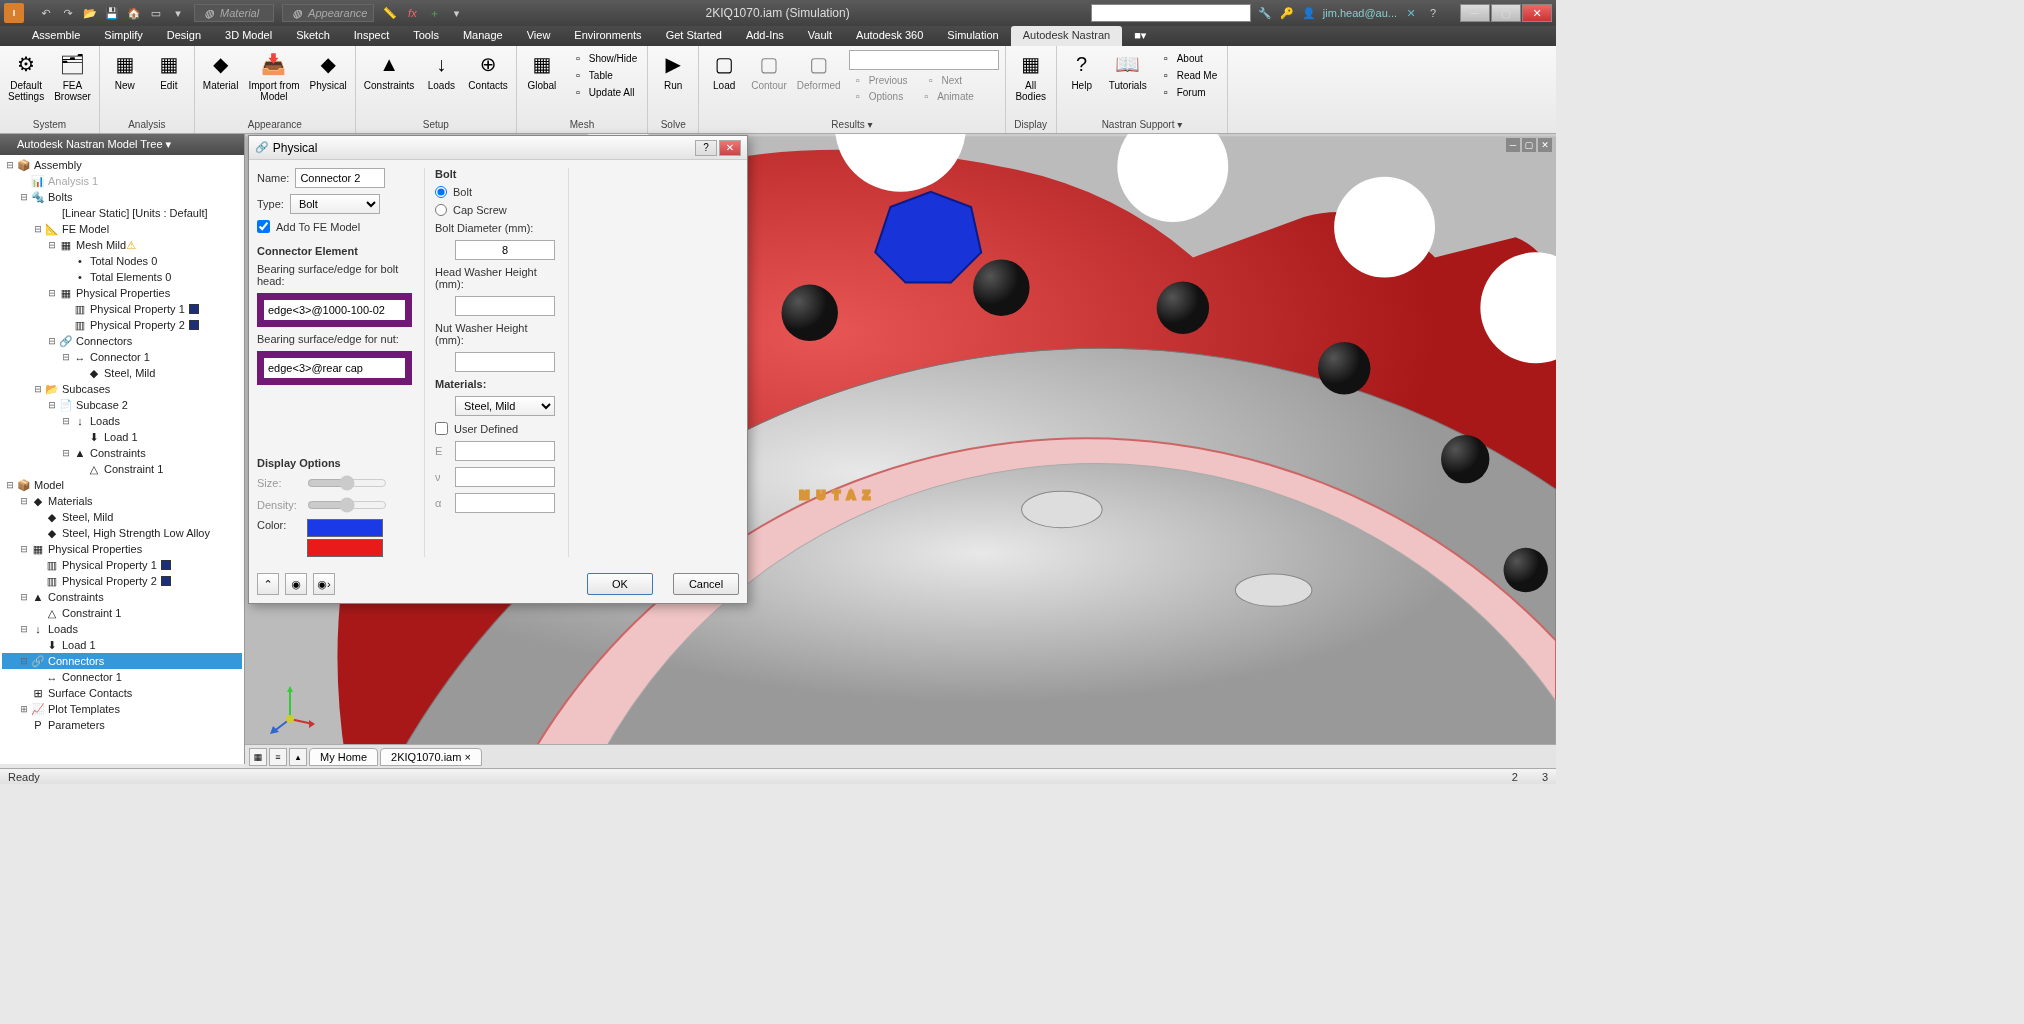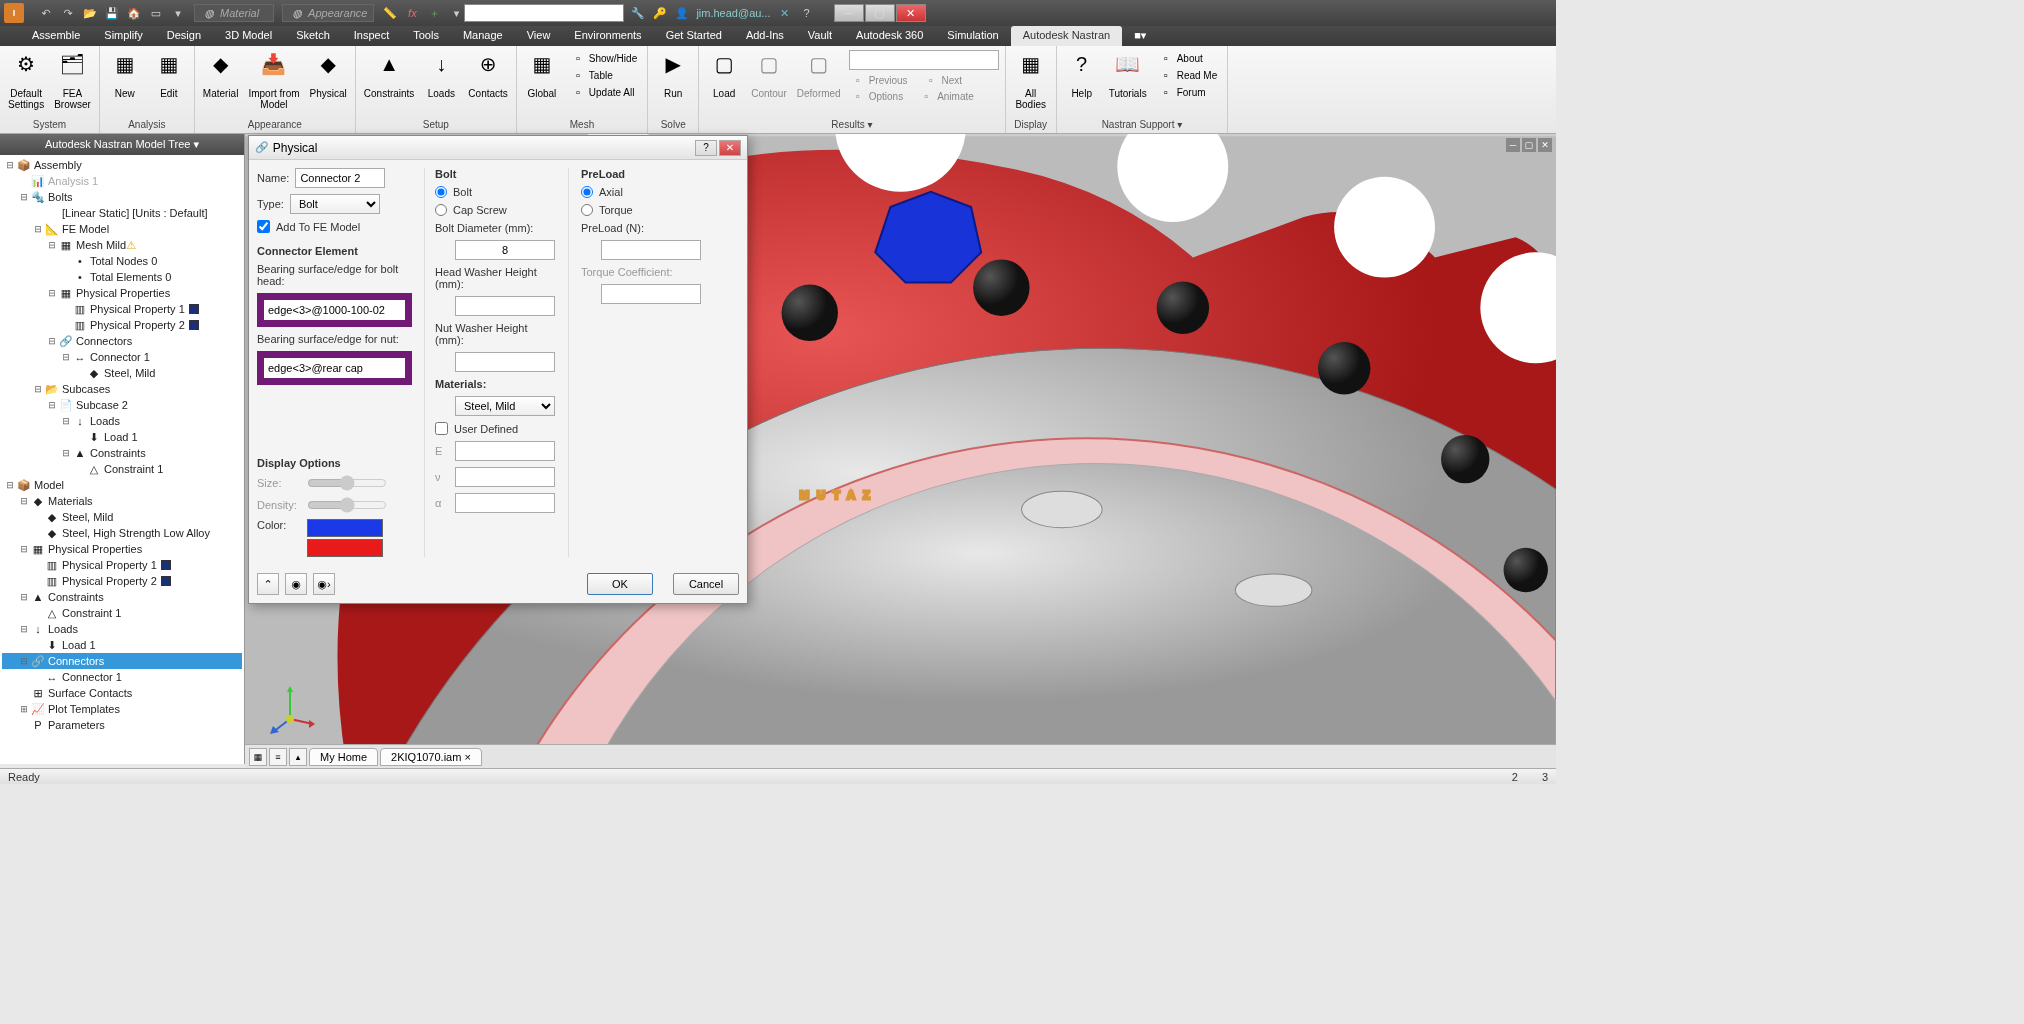--- a/index.html
+++ b/index.html
@@ -25,32 +25,32 @@
 .ribbon-tab.active { background: #e8e8e8; color: #333; border-radius: 3px 3px 0 0; }
 
 
 .ribbon { height: 88px; background: linear-gradient(#f8f8f8,#e8e8e8); border-bottom: 1px solid #aaa; display: flex; }
 .ribbon-group { border-right: 1px solid #ccc; padding: 2px 4px; display: flex; flex-direction: column; justify-content: space-between; }
 .ribbon-group-body { display: flex; gap: 2px; flex: 1; align-items: flex-start; }
 .ribbon-group-title { text-align: center; font-size: 10px; color: #444; padding: 1px 0; }
 .ribbon-btn { display: flex; flex-direction: column; align-items: center; justify-content: flex-start; padding: 2px 4px; cursor: pointer; min-width: 42px; }
 .ribbon-btn.disabled { opacity: 0.45; }
 .ribbon-btn-icon { width: 28px; height: 28px; display: flex; align-items: center; justify-content: center; font-size: 20px; }
-.ribbon-btn-label { text-align: center; font-size: 10px; margin-top: 10px; line-height: 1.1; }
+.ribbon-btn-label { text-align: center; font-size: 10px; margin-top: 2px; line-height: 1.1; }
 .ribbon-small { display: flex; flex-direction: column; gap: 1px; padding: 2px; }
 .ribbon-small-item { display: flex; align-items: center; gap: 4px; padding: 1px 4px; cursor: pointer; font-size: 10px; }
 .ribbon-small-item.disabled { opacity: 0.45; }
 .ribbon-small-icon { width: 14px; height: 14px; display: inline-flex; align-items: center; justify-content: center; }
 
 
 .main { display: flex; height: calc(100% - 154px); position: relative; }
 
 
 .tree-panel { width: 245px; background: #fff; border-right: 1px solid #999; overflow-y: auto; }
-.tree-header { background: linear-gradient(#6a6a6a,#4a4a4a); color: #fff; padding: 4px 17px; font-size: 11px; display: flex; justify-content: center; }
+.tree-header { background: linear-gradient(#6a6a6a,#4a4a4a); color: #fff; padding: 4px 17px; font-size: 11px; display: flex; justify-content: flex-start; }
 .tree { font-size: 11px; color: #222; padding: 2px; }
 .tree-node { display: flex; align-items: center; padding: 1px 2px; white-space: nowrap; cursor: pointer; }
 .tree-node.selected { background: #3498db; color: #fff; }
 .tree-toggle { width: 12px; text-align: center; color: #666; font-size: 9px; }
 .tree-icon { width: 16px; height: 14px; display: inline-flex; align-items: center; justify-content: center; margin-right: 2px; }
 .tree-indent { display: inline-block; }
 .tree-swatch { width: 10px; height: 10px; border: 1px solid #333; margin-left: 4px; display: inline-block; }
 
 
 .viewport { flex: 1; background: #ccc; position: relative; overflow: hidden; }
@@ -107,20 +107,21 @@
     <span class="qat-icon">▾</span>
   </div>
   <div class="dd"><span class="qat-icon">◍</span>&nbsp;<span>Material</span></div>
   <div class="dd"><span class="qat-icon">◍</span>&nbsp;<span>Appearance</span></div>
   <div class="qat" style="margin-left:8px">
     <span class="qat-icon">📏</span>
     <span class="qat-icon" style="color:#e66;font-style:italic">fx</span>
     <span class="qat-icon" style="color:#5a5">＋</span>
     <span class="qat-icon">▾</span>
   </div>
+  <div class="title">2KIQ1070.iam (Simulation)</div>
   <div class="right">
     <input class="search" style="">
     <span class="qat-icon">🔧</span>
     <span class="qat-icon">🔑</span>
     <span class="qat-icon">👤</span>
     <span class="user">jim.head@au...</span>
     <span class="qat-icon" style="color:#6bc">✕</span>
     <span class="qat-icon">?</span>
     <div class="winbtns">
       <div class="winbtn">─</div>
@@ -649,35 +650,20 @@
         </div>
       <div class="dlg-row">
           <span class="dlg-label dim" style="width:14px">ν</span>
           <input class="dlg-input" style="width: 100px;" disabled="">
         </div>
       <div class="dlg-row">
           <span class="dlg-label dim" style="width:14px">α</span>
           <input class="dlg-input" style="width: 100px;" disabled="">
         </div>
     </div>
-    <div class="dialog-col" style="flex:0 0 130px">
-      <div class="dlg-label bold">PreLoad</div>
-      <div class="dlg-row">
-          <input type="radio" class="dlg-radio" checked="" style="">
-          <span class="dlg-label">Axial</span>
-        </div>
-      <div class="dlg-row">
-          <input type="radio" class="dlg-radio" style="">
-          <span class="dlg-label">Torque</span>
-        </div>
-      <div class="dlg-label">PreLoad (N):</div>
-      <input class="dlg-input" style="width: 100px; margin-left: 20px;">
-      <div class="dlg-label dim">Torque Coefficient:</div>
-      <input class="dlg-input" style="width: 100px; margin-left: 20px;" disabled="">
-    </div>
   </div>
   <div class="dialog-footer">
     <div class="dialog-footer-left">
       <div class="dlg-iconbtn">⌃</div>
       <div class="dlg-iconbtn">◉</div>
       <div class="dlg-iconbtn">◉›</div>
     </div>
     <div class="dialog-footer-right">
       <button class="dlg-btn primary">OK</button>
       <button class="dlg-btn">Cancel</button>

